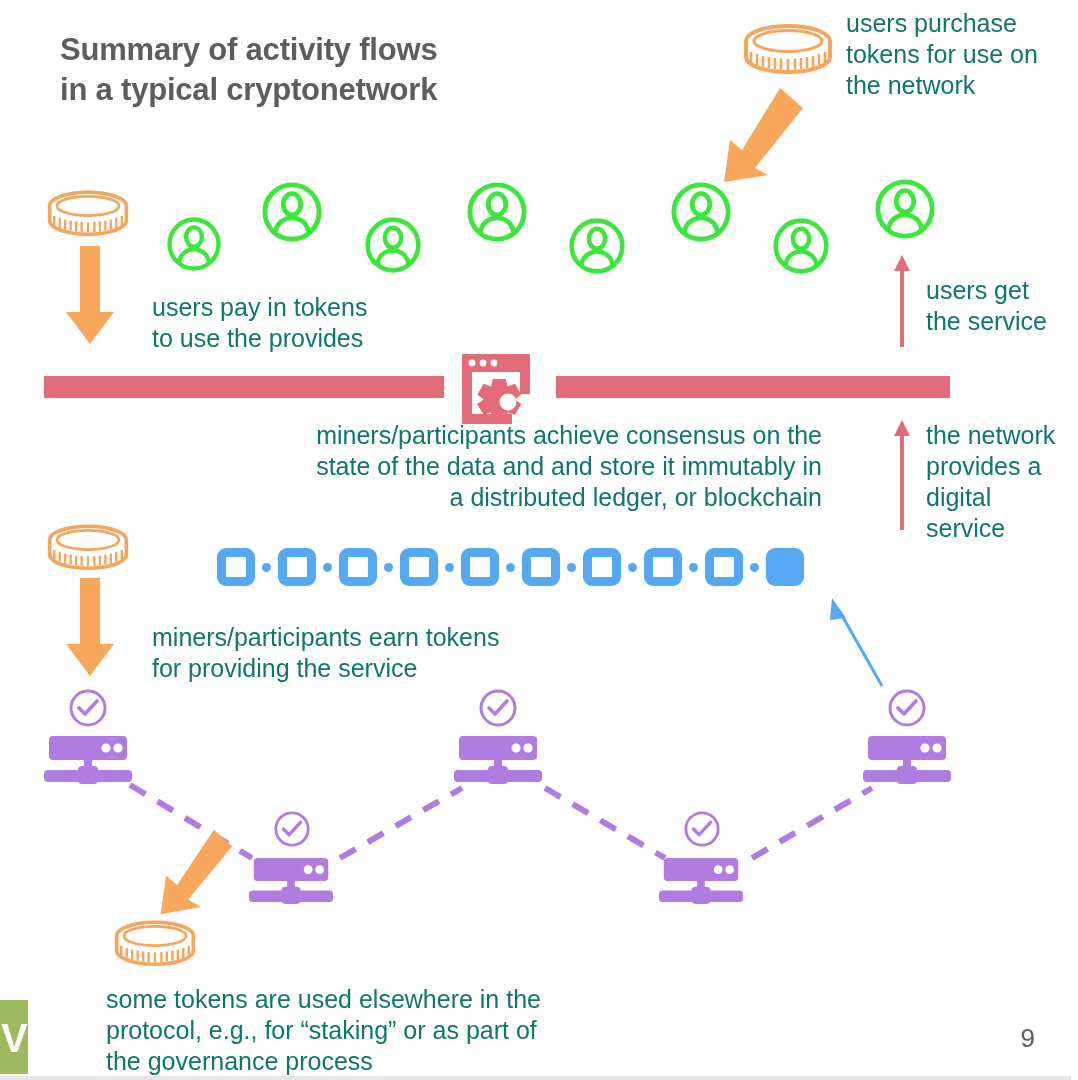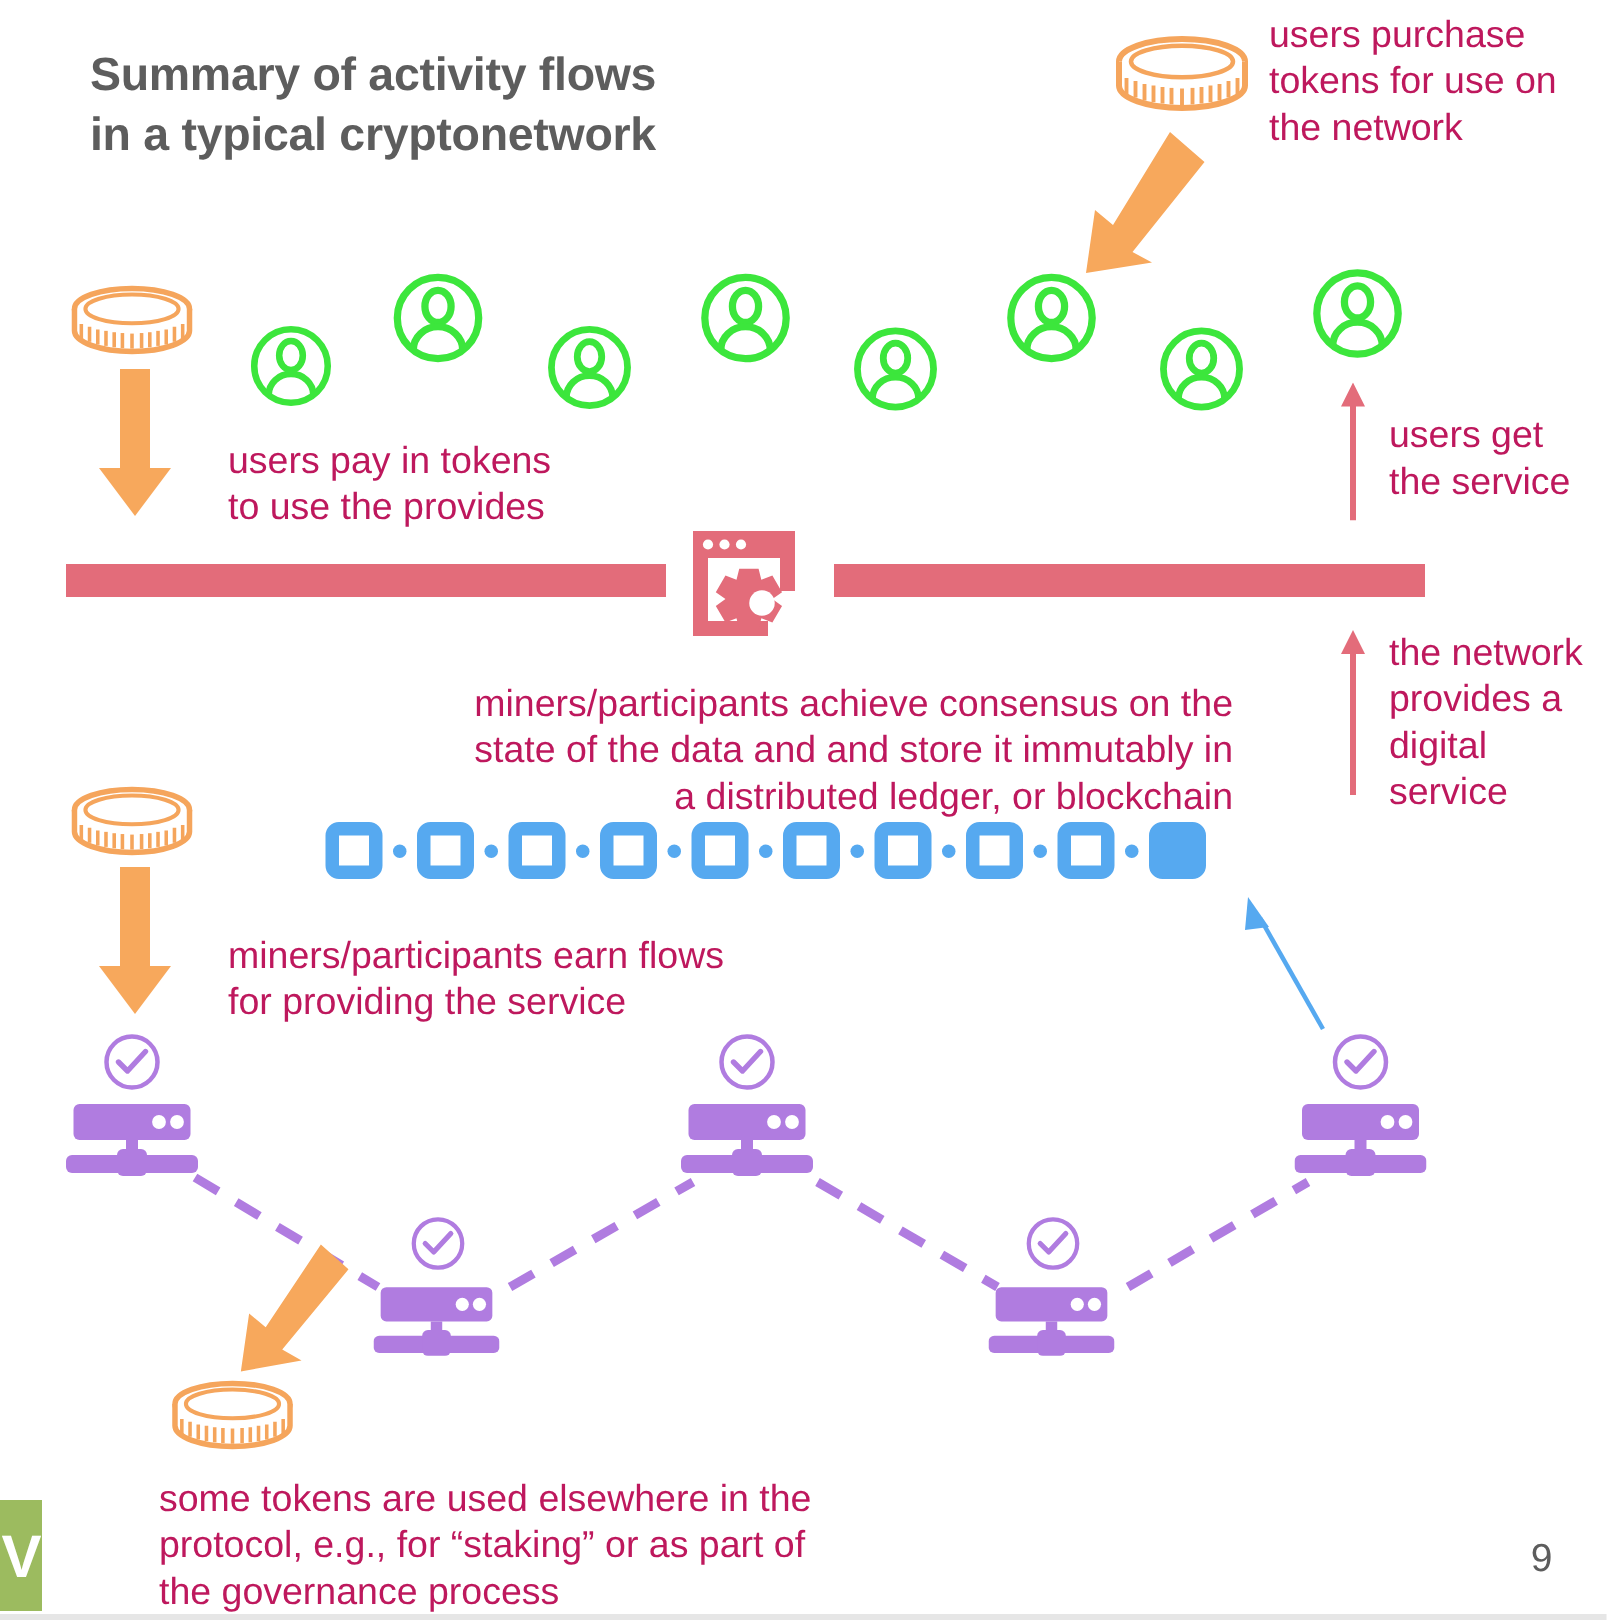--- a/index.html
+++ b/index.html
@@ -3,21 +3,21 @@
 <meta charset="utf-8">
 <style>
   html,body{margin:0;padding:0;background:#ffffff;}
   body{
     font-family:"Liberation Sans","DejaVu Sans",sans-serif;
     width:1078px;height:1080px;overflow:hidden;position:relative;
     -webkit-font-smoothing:antialiased;
   }
   #slide{position:relative;width:1071px;height:1080px;background:#fff;overflow:hidden;}
   .abs{position:absolute;}
-  .txt{color:#be185d;font-size:25px;line-height:31px;white-space:pre-line;}
+  .txt{color:#0f766e;font-size:25px;line-height:31px;white-space:pre-line;}
   #title{
     position:absolute;left:60px;top:30px;
     font-size:31px;font-weight:bold;color:#5d5d5d;line-height:40px;
     letter-spacing:-0.2px;white-space:pre-line;
   }
   
   .redbar{position:absolute;height:22px;background:#e36c7a;}
   
   #chain{position:absolute;left:217px;top:548px;display:flex;align-items:center;}
   .blk{width:38px;height:38px;border-radius:9px;border:9px solid #56a9f0;box-sizing:border-box;}
@@ -152,21 +152,21 @@
     <path d="M64 6 h10 v40 h-10 z" fill="#e36c7a"></path>
     <circle cx="16" cy="15" r="3.4" fill="#fff"></circle>
     <circle cx="27" cy="15" r="3.4" fill="#fff"></circle>
     <circle cx="38" cy="15" r="3.4" fill="#fff"></circle>
     <g fill="#e36c7a">
       <path d="M52 36 h14 l2 8 l8 -3 l7 12 l-7 5 l7 5 l-7 12 l-8 -3 l-2 8 h-14 l-2 -8 l-8 3 l-7 -12 l7 -5 l-7 -5 l7 -12 l8 3 z" transform="translate(-11,-2) scale(0.92)"></path>
     </g>
     <circle cx="52" cy="54" r="8.5" fill="#fff"></circle>
   </svg>
 
-  <div class="abs txt" style="left:292px;top:454px;width:530px;text-align:right;">miners/participants achieve consensus on the
+  <div class="abs txt" style="left:292px;top:420px;width:530px;text-align:right;">miners/participants achieve consensus on the
 state of the data and and store it immutably in
 a distributed ledger, or blockchain</div>
 
   <svg class="abs" style="left:892px;top:420px;" width="20" height="110" viewBox="0 0 20 110">
     <line x1="10" y1="110" x2="10" y2="12" stroke="#e36c7a" stroke-width="4"></line>
     <path d="M10 0 L18 16 L2 16 Z" fill="#e36c7a"></path>
   </svg>
   <div class="abs txt" style="left:926px;top:420px;width:160px;">the network
 provides a
 digital
@@ -216,21 +216,21 @@
     <div class="blk"></div>
     <div class="dot"></div>
     <div class="blk filled"></div>
   </div>
 
   <svg class="abs" style="left:790px;top:580px;" width="160" height="140" viewBox="0 0 160 140">
     <line x1="92" y1="106" x2="50" y2="32" stroke="#56a9f0" stroke-width="3"></line>
     <path d="M42 18 L56 38 L40 40 Z" fill="#56a9f0"></path>
   </svg>
 
-  <div class="abs txt" style="left:152px;top:622px;width:460px;">miners/participants earn flows
+  <div class="abs txt" style="left:152px;top:622px;width:460px;">miners/participants earn tokens
 for providing the service</div>
 
   <svg class="abs" style="left:0;top:0;" width="1078" height="1080">
     <g stroke="#b07ce0" stroke-width="6" stroke-dasharray="18 14" fill="none" stroke-linecap="butt">
       <line x1="130" y1="785" x2="252" y2="858"></line>
       <line x1="340" y1="858" x2="462" y2="788"></line>
       <line x1="545" y1="788" x2="665" y2="858"></line>
       <line x1="752" y1="858" x2="872" y2="788"></line>
     </g>
   </svg>

